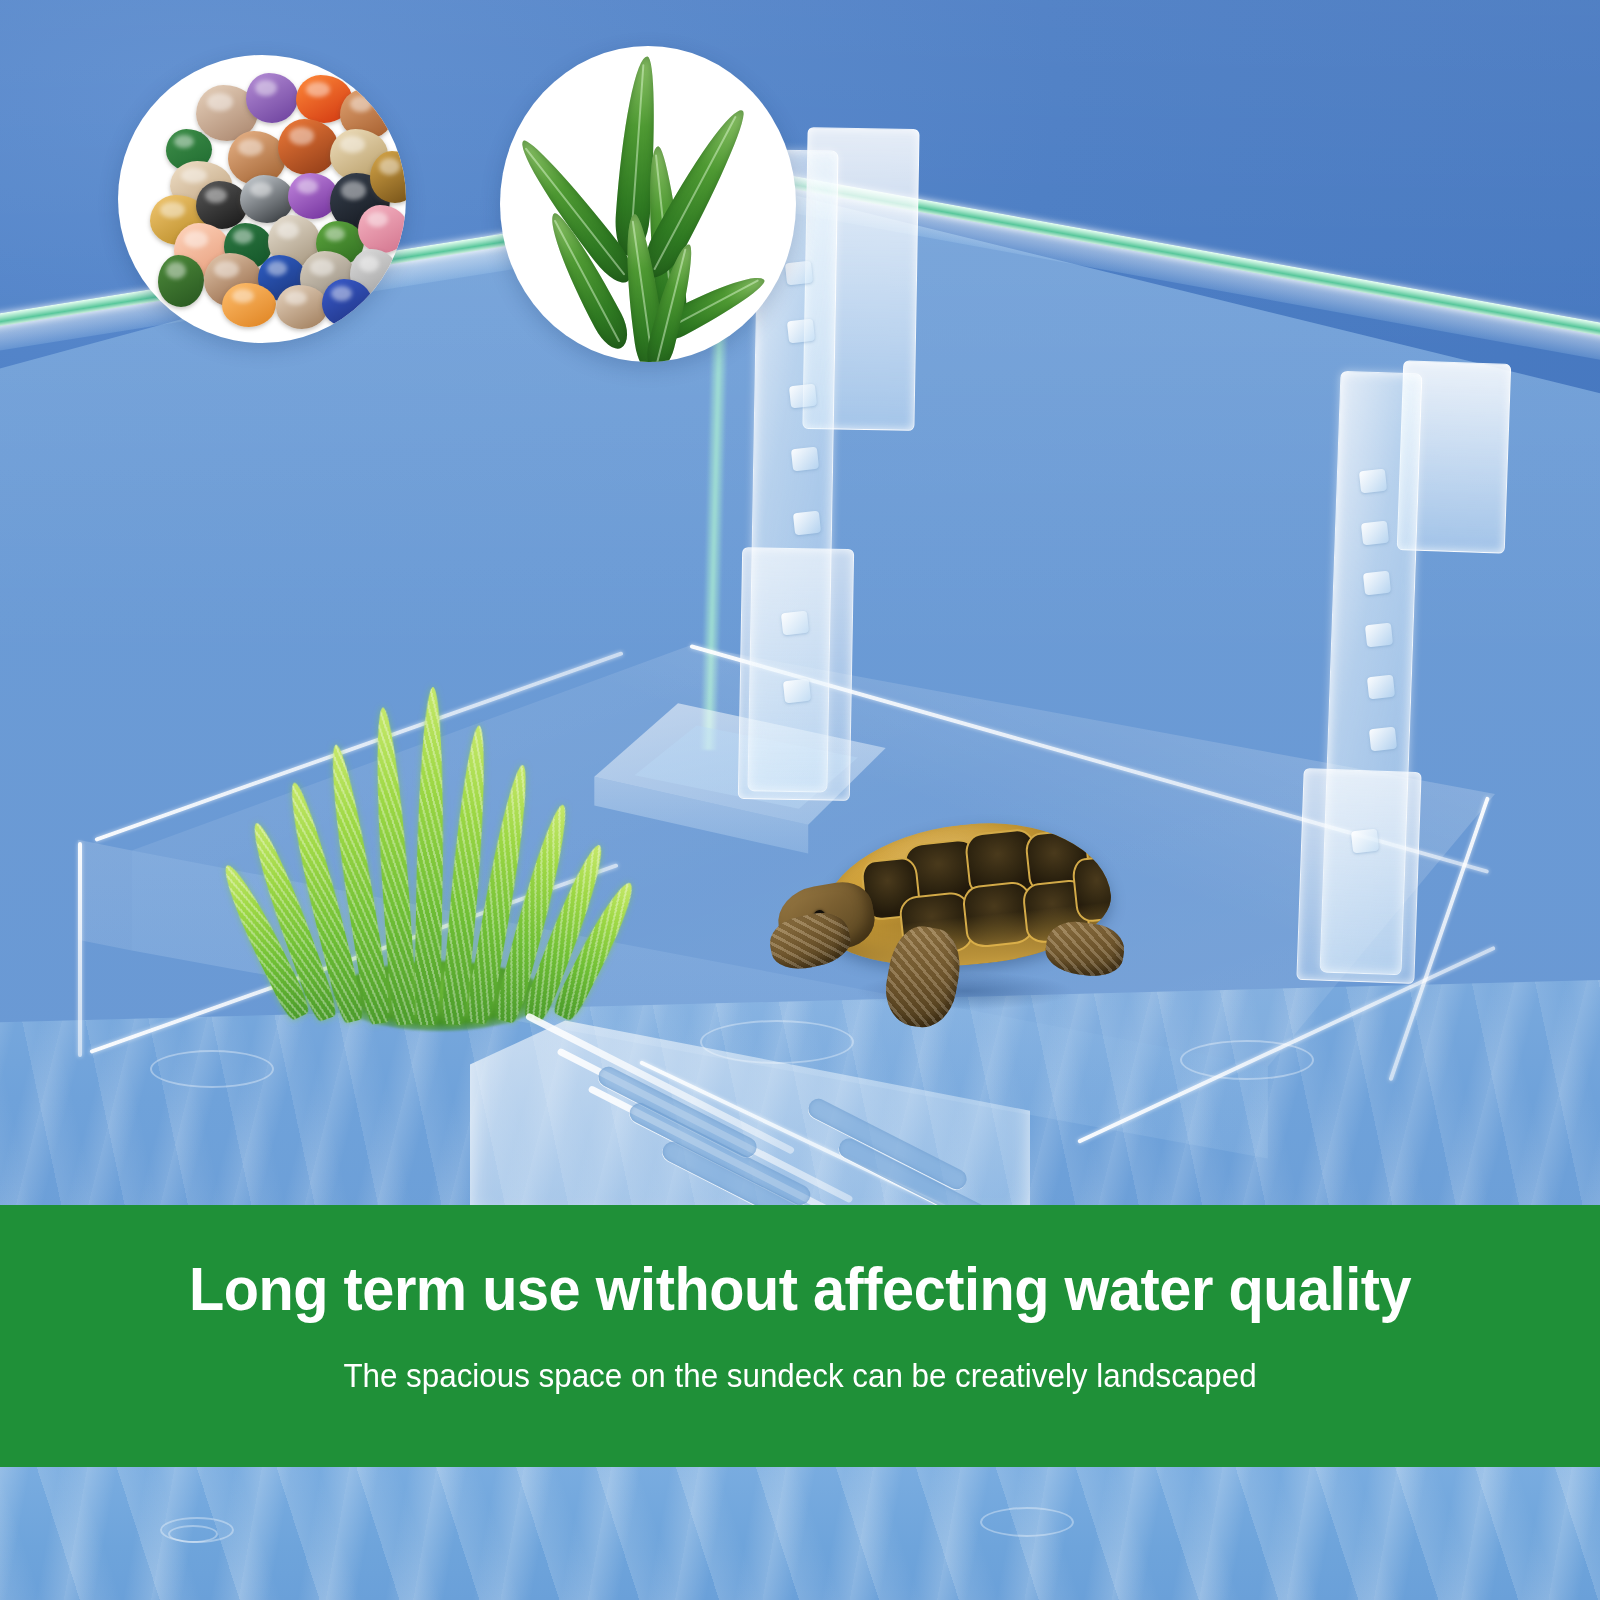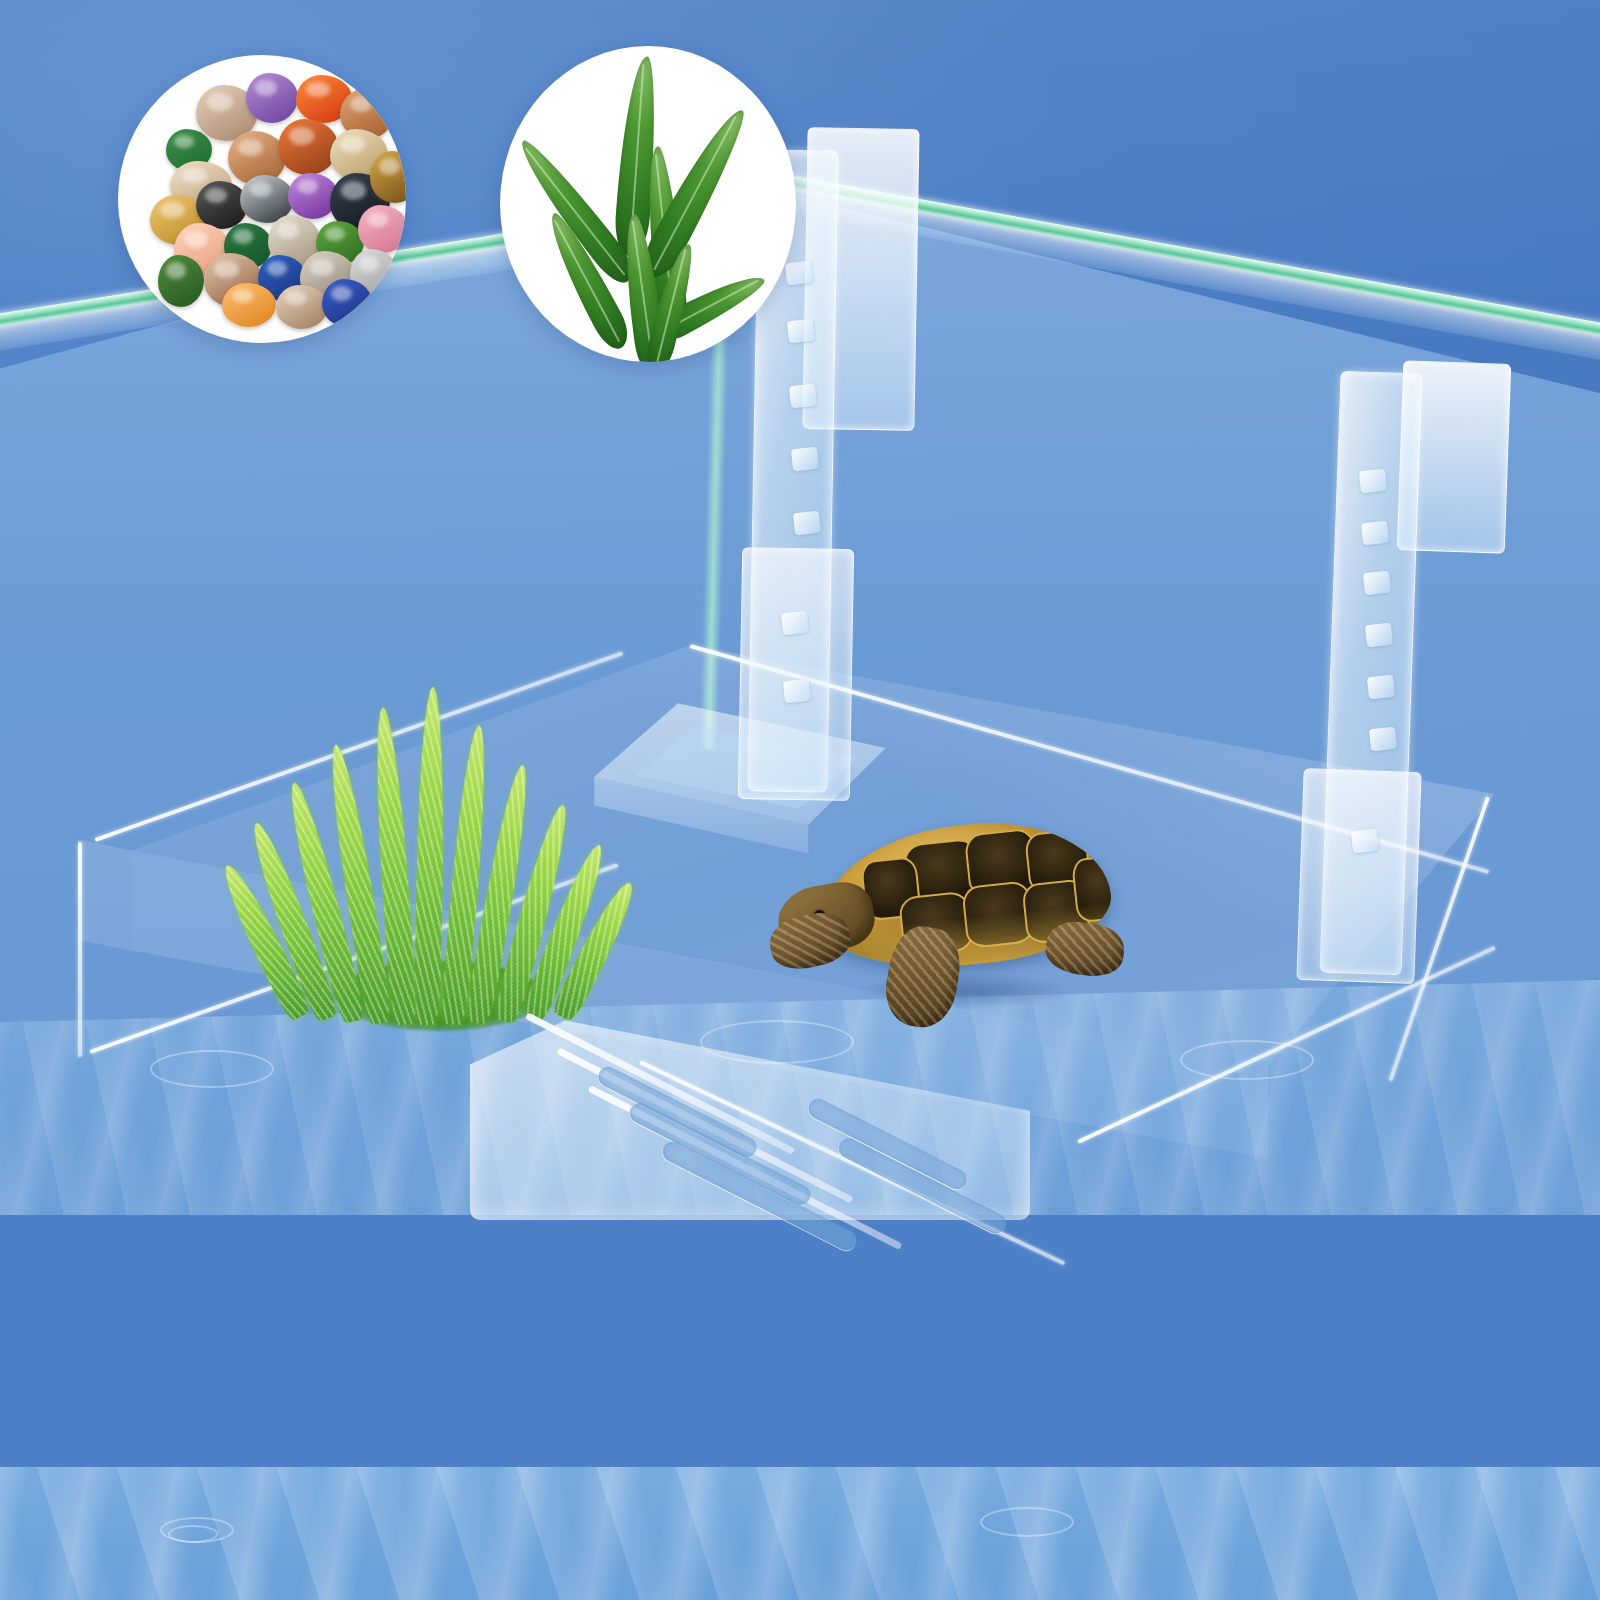--- a/index.html
+++ b/index.html
@@ -447,20 +447,24 @@
     <div class="fernleaf" style="left:120px; top:10px;  width:34px; height:200px; transform:rotate(4deg);"></div>
     <div class="fernleaf" style="left:150px; top:100px; width:30px; height:190px; transform:rotate(-6deg);"></div>
     <div class="fernleaf" style="left:178px; top:52px;  width:34px; height:190px; transform:rotate(28deg);"></div>
     <div class="fernleaf" style="left:60px;  top:78px;  width:30px; height:175px; transform:rotate(-38deg);"></div>
     <div class="fernleaf" style="left:72px;  top:160px; width:30px; height:150px; transform:rotate(-28deg);"></div>
     <div class="fernleaf" style="left:196px; top:200px; width:28px; height:120px; transform:rotate(62deg);"></div>
     <div class="fernleaf" style="left:128px; top:168px; width:30px; height:160px; transform:rotate(-8deg);"></div>
     <div class="fernleaf" style="left:158px; top:196px; width:26px; height:130px; transform:rotate(14deg);"></div>
   </div>
 
+  <div class="banner">
+    <div class="banner-h">Long term use without affecting water quality</div>
+    <div class="banner-s">The spacious space on the sundeck can be creatively landscaped</div>
+  </div>
 
   <div class="bottom-water">
     <div class="ripple" style="left:160px;top:50px;width:70px;height:22px;"></div>
     <div class="ripple" style="left:168px;top:58px;width:46px;height:14px;"></div>
     <div class="ripple" style="left:980px;top:40px;width:90px;height:26px;"></div>
   </div>
 
 </div>
 
 </body></html>

